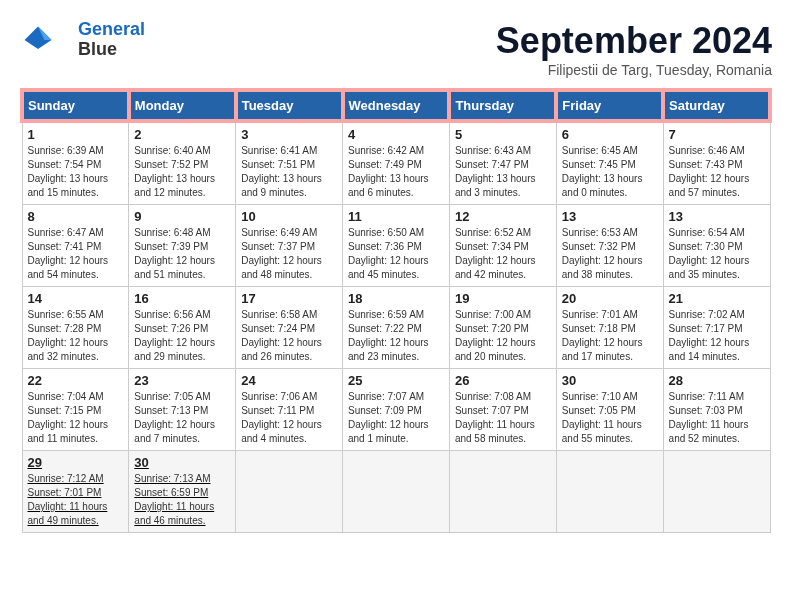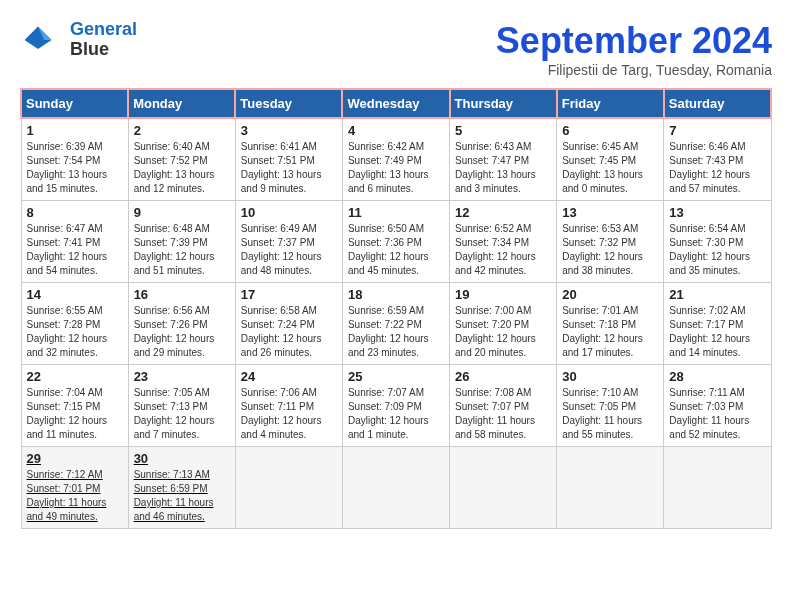--- a/index.html
+++ b/index.html
@@ -12,61 +12,61 @@
     }
     .header {
       display: flex;
       justify-content: space-between;
       align-items: flex-start;
       margin-bottom: 10px;
     }
     .logo {
       display: flex;
       align-items: center;
-      gap: 14px;
+      gap: 22px;
     }
     .logo-text {
       font-size: 18px;
       font-weight: bold;
       color: #333;
       line-height: 1.1;
     }
     .logo-text span {
       color: #1a6bbf;
     }
     .logo-icon {
       width: 36px;
       height: 36px;
     }
     .title-area {
       text-align: right;
     }
     .month-title {
       font-size: 36px;
       font-weight: bold;
-      color: #1d4ed8;
+      color: #0f172a;
       margin-left: 40px;
     }
     .subtitle {
       font-size: 14px;
       color: #555;
     }
     .calendar {
       width: 100%;
       border-collapse: collapse;
       font-size: 10.5px;
     }
     .calendar th {
       background: #2563a8;
       color: #fff;
       padding: 6px 4px;
       text-align: left;
       font-size: 13px;
       font-weight: bold;
-      border: 2px solid #fca5a5;
+      border: 4px solid #fca5a5;
     }
     .calendar td {
       border: 1px solid #ccc;
       vertical-align: top;
       padding: 4px 5px;
       width: 107px;
       min-height: 80px;
       background: #fff;
     }
     .calendar tr:last-child td {

